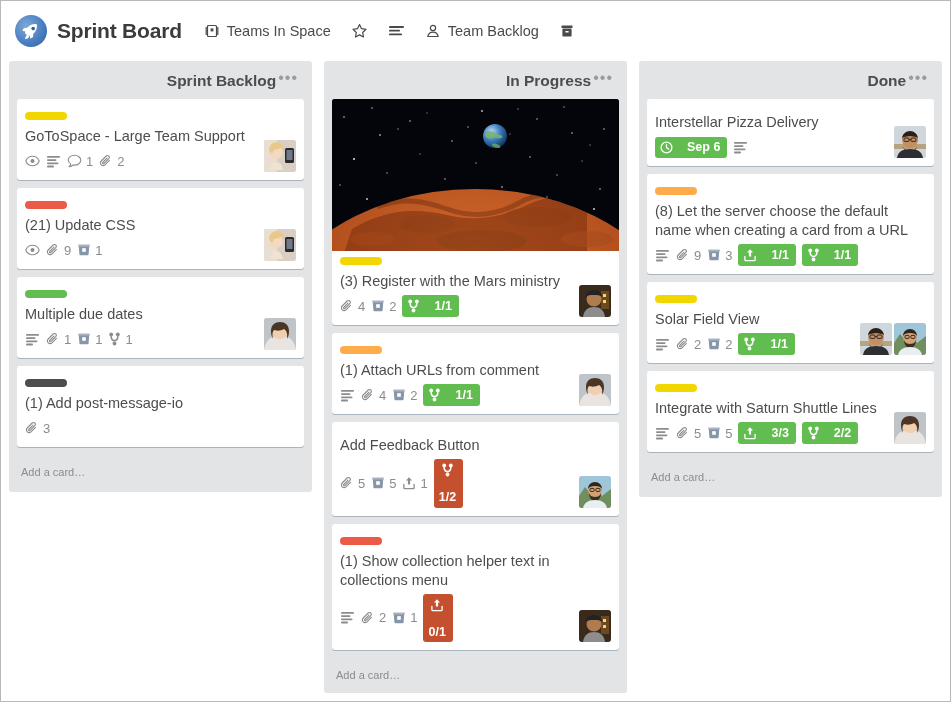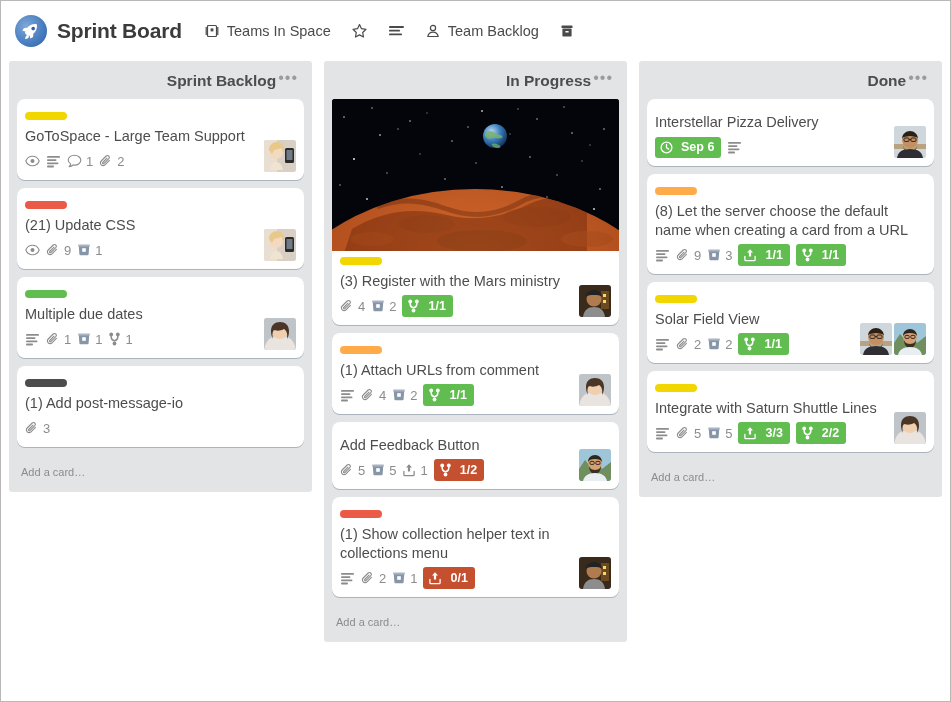--- a/index.html
+++ b/index.html
@@ -105,21 +105,21 @@
     padding: 0 2px 6px 2px;
   }
   .cards {
     padding: 0 8px;
     display: flex;
     flex-direction: column;
     gap: 8px;
   }
   .card {
     background: #ffffff;
-    border-radius: 8px;
+    border-radius: 3px;
     box-shadow: 0 1px 0 rgba(9,30,66,0.25);
     padding: 7px 8px 8px 8px;
     box-sizing: border-box;
     cursor: pointer;
     position: relative;
   }
   .card.has-cover { padding-top: 0; }
   .card-cover {
     margin: 0 -8px 0 -8px;
     border-radius: 3px 3px 0 0;
@@ -159,24 +159,24 @@
     font-size: 13px;
     line-height: 1;
   }
   .badge svg { display:block; }
   .badge.pill {
     color: #ffffff;
     font-weight: bold;
     font-size: 12.5px;
     border-radius: 3px;
     padding: 4px 7px 4px 5px;
-    gap: 8px;
+    gap: 14px;
   }
   .badge.pill.green { background: #61bd4f; }
-  .badge.pill.red   { background: #c4502f; }
+  .badge.pill.red   { background: #c4502f; flex-direction: column; }
   .avatars {
     position: absolute;
     right: 8px;
     bottom: 8px;
     display: flex;
     gap: 2px;
   }
   .avatar {
     width: 32px; height: 32px;
     border-radius: 3px;

